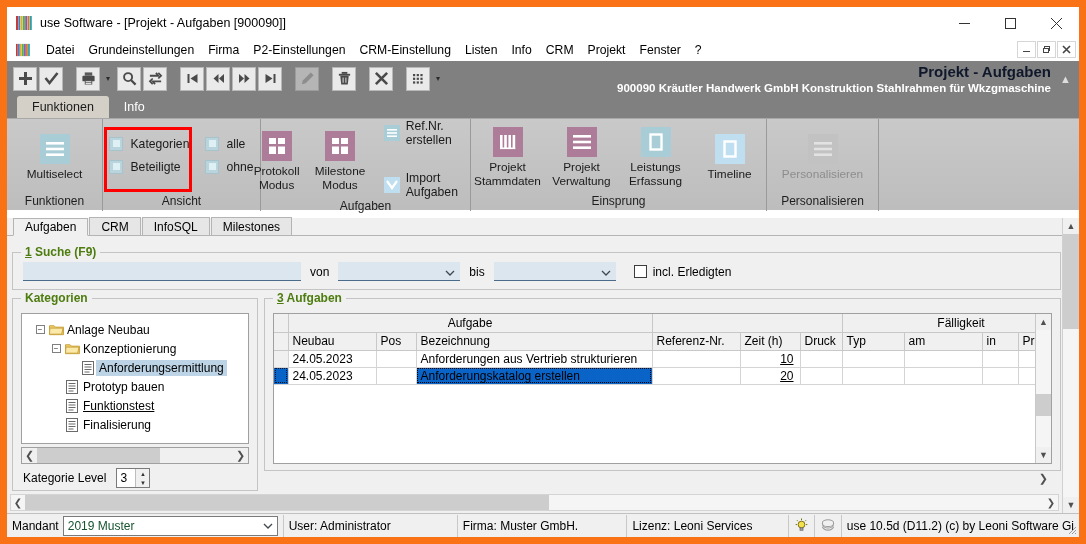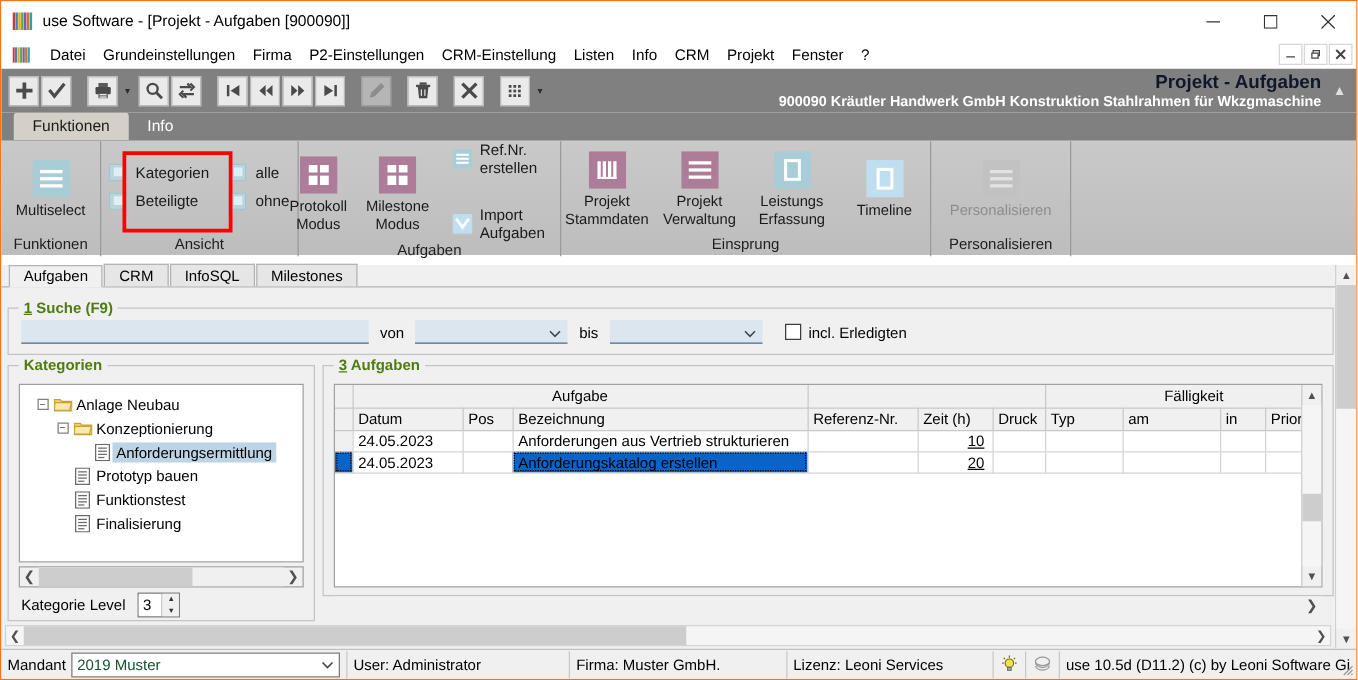--- a/index.html
+++ b/index.html
@@ -5,21 +5,21 @@
   * { box-sizing: border-box; }
   html, body { margin:0; padding:0; }
   body {
     width:1086px; height:544px;
     font-family:"Liberation Sans", sans-serif;
     font-size:12px;
     background:#f0f0f0;
     overflow:hidden;
     -webkit-font-smoothing:antialiased;
   }
-  #app { position:relative; width:1086px; height:544px; background:#fff; border:1px solid #f97316; overflow:hidden; }
+  #app { position:relative; width:1086px; height:544px; background:#fff; border:7px solid #f97316; overflow:hidden; }
 
   
   .titlebar { height:32px; background:#fff; display:flex; align-items:center; position:relative; }
   .app-icon { width:16px; height:16px; margin-left:9px; margin-right:8px; display:block; }
   .title-text { font-size:12.5px; color:#000; }
   .win-btns { position:absolute; right:0; top:0; height:32px; display:flex; }
   .win-btn { width:46px; height:32px; display:flex; align-items:center; justify-content:center; color:#333; }
   .win-btn svg { display:block; }
 
   
@@ -325,21 +325,21 @@
     <div class="rtab active">
         <span>Funktionen</span>
       </div>
     <div class="rtab inactive">
         <span>Info</span>
       </div>
   </div>
 
   <div class="ribbon">
 
-    <div class="rgroup" style="width:80px;">
+    <div class="rgroup" style="width:96px;">
       <div class="rgroup-body">
         <div class="bigbtn">
           <div class="ic">
             <svg width="30" height="30" viewBox="0 0 30 30">
                 <rect width="30" height="30" fill="#a8cdd6"></rect>
                 <rect x="6" y="8" width="18" height="2.6" fill="#fff"></rect>
                 <rect x="6" y="13.7" width="18" height="2.6" fill="#fff"></rect>
                 <rect x="6" y="19.4" width="18" height="2.6" fill="#fff"></rect>
               </svg>
           </div>
@@ -633,21 +633,21 @@
                       <rect x="2.5" y="3" width="7" height="1"></rect>
                       <rect x="2.5" y="5.5" width="7" height="1"></rect>
                       <rect x="2.5" y="8" width="7" height="1"></rect>
                       <rect x="2.5" y="10.5" width="5" height="1"></rect>
                     </g>
                   </svg>
               </span>
               <span class="tlbl">Prototyp bauen</span>
             </div>
 
-            <div class="tnode" style="padding-left:20px;">
+            <div class="tnode" style="padding-left:20px;text-decoration:underline;">
               <span class="tw"></span>
               <span class="tw">
                 <svg width="12" height="14" viewBox="0 0 12 14">
                     <rect x="0.5" y="0.5" width="11" height="13" fill="#fff" stroke="#6a6a6a"></rect>
                     <g fill="#6a6a6a">
                       <rect x="2.5" y="3" width="7" height="1"></rect>
                       <rect x="2.5" y="5.5" width="7" height="1"></rect>
                       <rect x="2.5" y="8" width="7" height="1"></rect>
                       <rect x="2.5" y="10.5" width="5" height="1"></rect>
                     </g>
@@ -718,21 +718,21 @@
               </colgroup>
               <thead>
                 <tr>
                   <th style="border-bottom:1px solid #c8c8c8;"></th>
                   <th class="ctr" colspan="3">Aufgabe</th>
                   <th class="ctr" colspan="3"></th>
                   <th class="ctr" colspan="4">Fälligkeit</th>
                 </tr>
                 <tr>
                   <th></th>
-                  <th>Datum</th>
+                  <th>Neubau</th>
                   <th>Pos</th>
                   <th>Bezeichnung</th>
                   <th>Referenz-Nr.</th>
                   <th>Zeit (h)</th>
                   <th>Druck</th>
                   <th>Typ</th>
                   <th>am</th>
                   <th>in</th>
                   <th>Priorität</th>
                 </tr>

